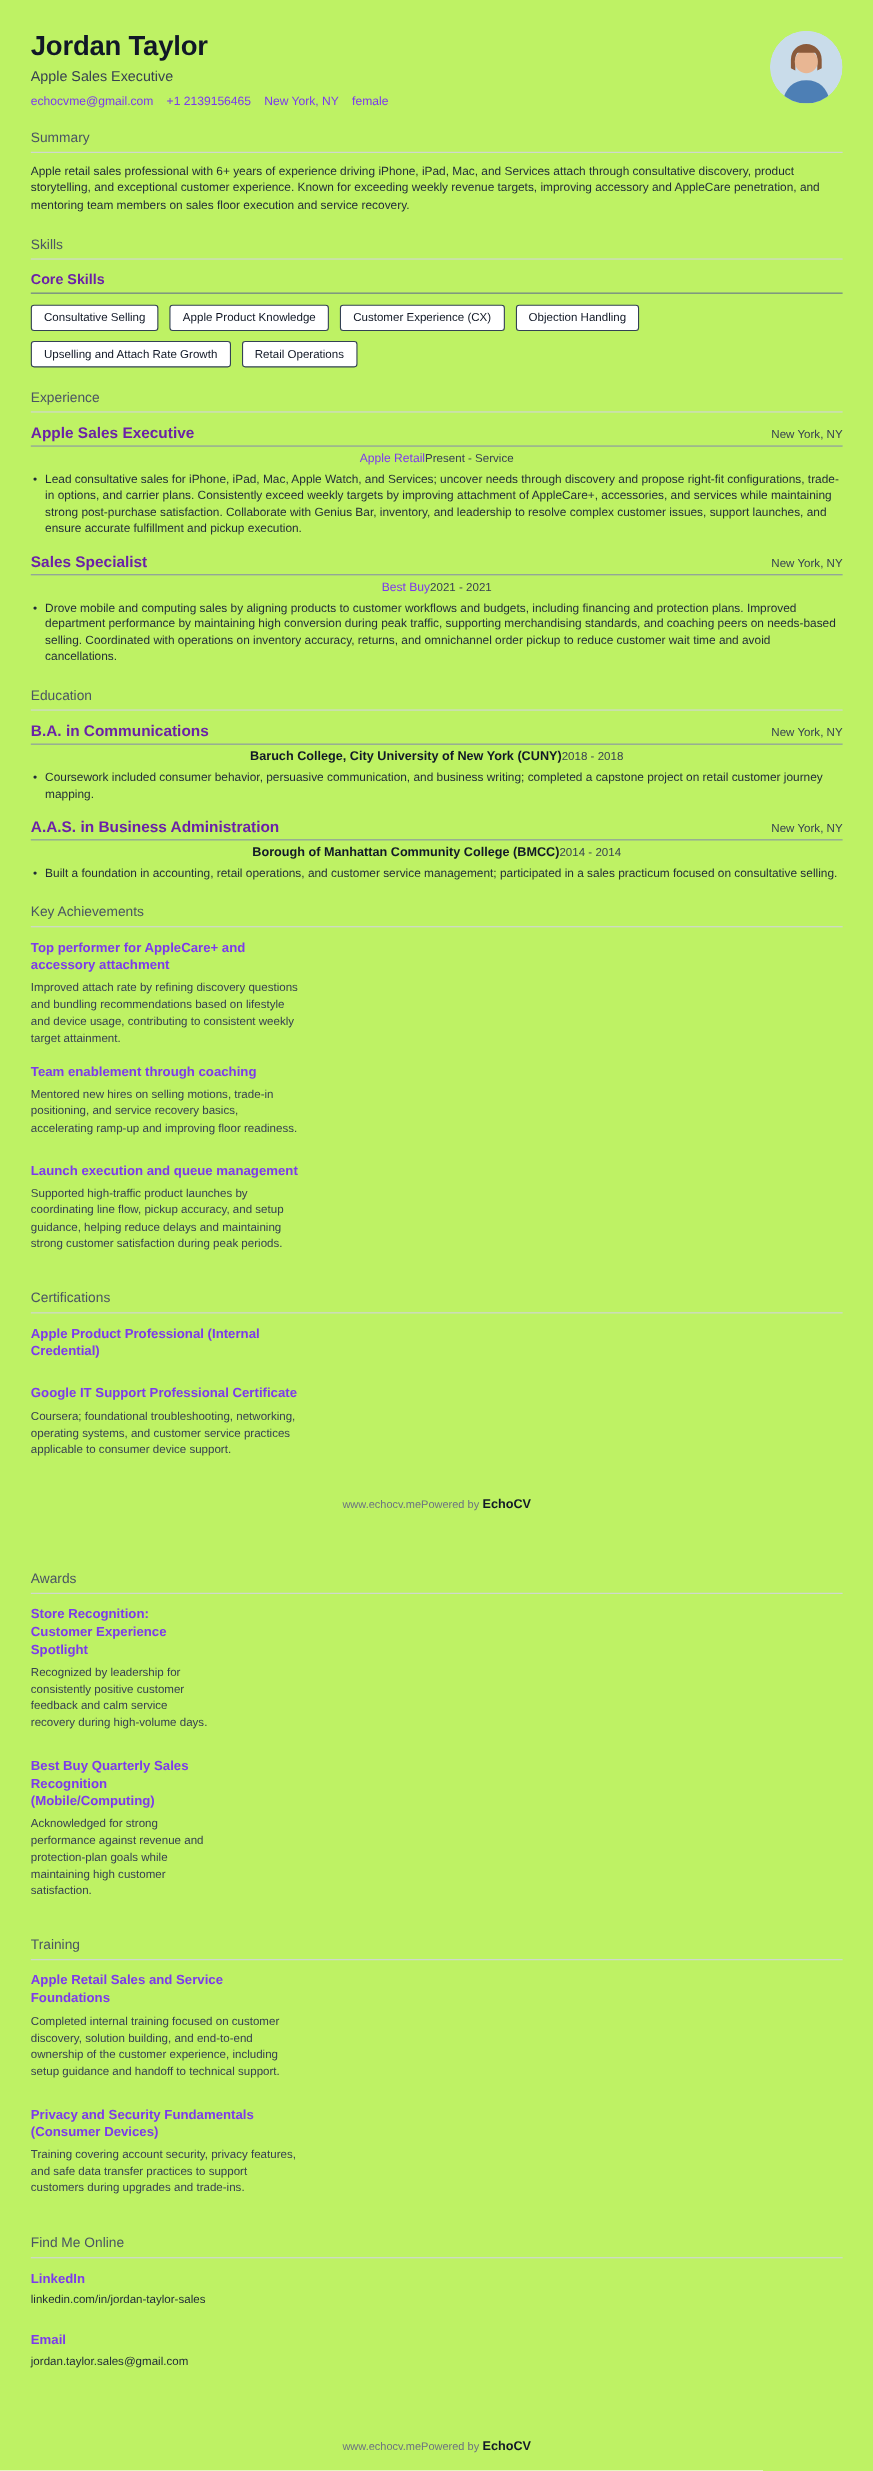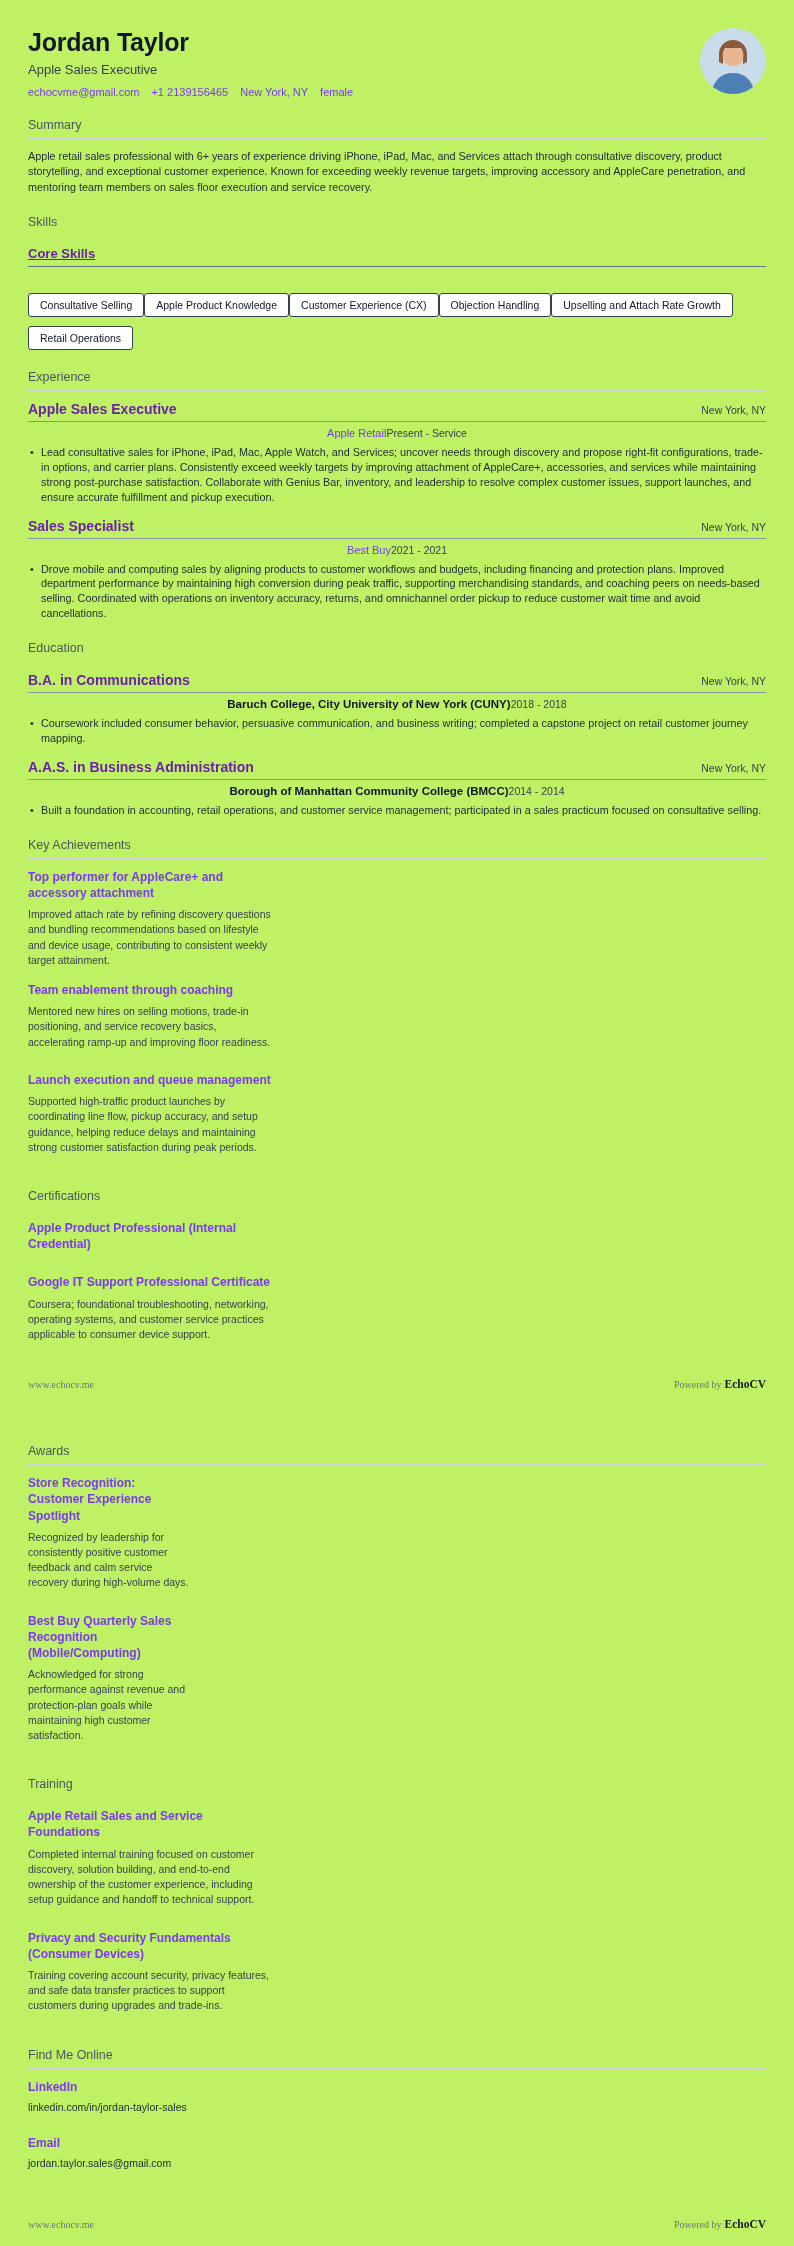--- a/index.html
+++ b/index.html
@@ -13,22 +13,22 @@
   .name { font-size:25px; font-weight:700; color:#111827; letter-spacing:-0.2px; }
   .headline { font-size:13px; color:#374151; margin-top:5px; }
   .contacts { display:flex; gap:12px; margin-top:9px; font-size:11px; color:var(--accent,#7c3aed); font-weight:500; }
   .avatar { width:66px; height:66px; border-radius:50%; overflow:hidden; flex:0 0 auto; }
 
   
   .section { margin-top:20px; }
   .sec-h { font-size:12.5px; font-weight:500; color:#4b5563; padding-bottom:6px; border-bottom:1px solid #d1d5db; margin-bottom:10px; }
 
   
-  .group-h { font-size:13px; font-weight:700; color:var(--accent_dark,#6b21a8); padding-bottom:5px; border-bottom:1px solid #64748b; margin-bottom:26px;text-decoration:underline; }
-  .tags { display:flex; flex-wrap:wrap; gap:9px 0; }
+  .group-h { font-size:13px; font-weight:700; color:var(--accent_dark,#6b21a8); padding-bottom:5px; border-bottom:1px solid #64748b; margin-bottom:10px; }
+  .tags { display:flex; flex-wrap:wrap; gap:9px 10px; }
   .tag { border:1px solid #334155; border-radius:3px; padding:5px 11px; font-size:10.5px; color:#111827; background:#fff; }
 
   
   .entry { margin-bottom:13px; }
   .trow { display:flex; justify-content:space-between; align-items:baseline; border-bottom:1px solid #8893a5; padding-bottom:4px; }
   .jtitle { font-size:14px; font-weight:700; color:var(--accent_dark,#6b21a8); }
   .meta { font-size:10.5px; color:#374151; white-space:nowrap; }
   .crow { display:flex; justify-content:center; align-items:baseline; margin-top:5px; }
   .company { font-size:11px; color:var(--accent,#7c3aed); font-weight:500; }
   .school { font-size:11.5px; color:#111827; font-weight:700; }
@@ -38,21 +38,21 @@
   
   .cols { display:flex; gap:8px; align-items:flex-start;flex-direction:column; }
   .cols-3 .col { width:246px; }
   .cols-4 .col { width:162px; }
   .item { margin-bottom:14px; }
   .item-title { font-size:12px; font-weight:600; color:var(--accent,#7c3aed); line-height:1.35; margin-bottom:6px; }
   .item-text { font-size:10.5px; line-height:1.45; color:#374151; }
   .link-value { font-size:10.5px; color:#1f2937; }
 
   
-  .pagefooter { display:flex; justify-content:space-between; align-items:baseline;font-family:Liberation Serif, serif; }
+  .pagefooter { display:flex; justify-content:center; align-items:baseline; }
   .site { font-size:10px; color:#6b7280; }
   .powered { font-size:10px; color:#6b7280; }
   .brand { font-size:11.5px; font-weight:700; color:#111827; margin-left:3px; }
   .footer1 { margin-top:18px; }
   .footer2 { position:absolute; left:28px; right:28px; bottom:14px; }
 
   .page2-start { margin-top:52px; }
 </style>
 </head>
 <body>

